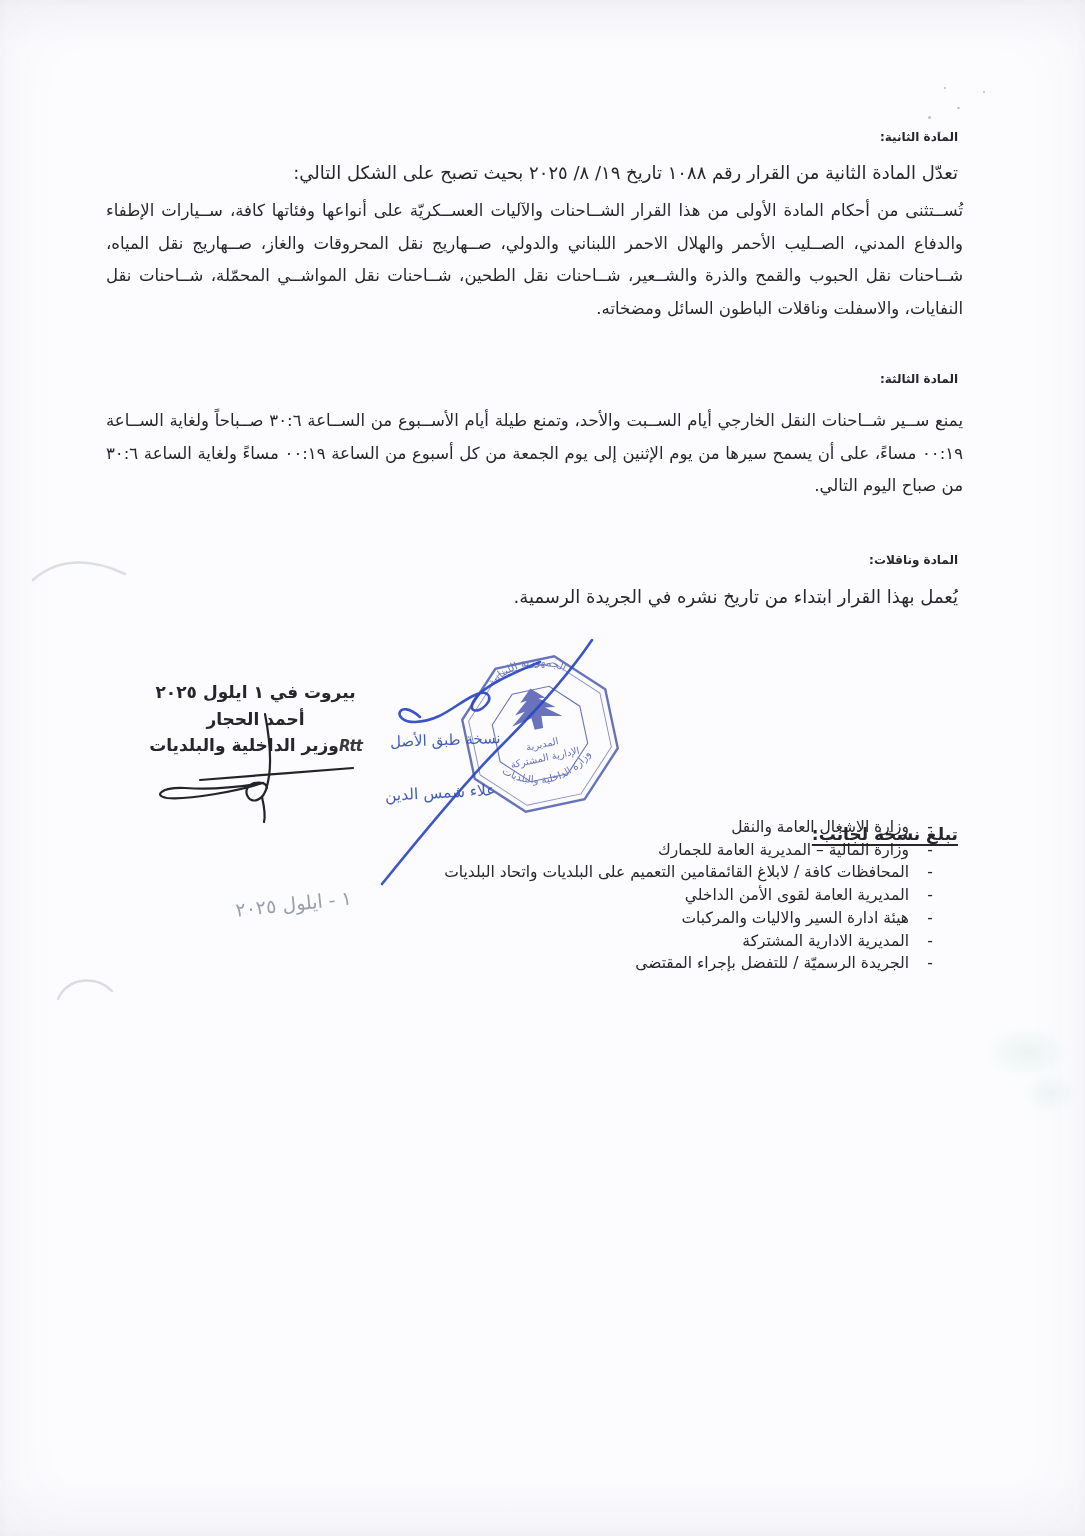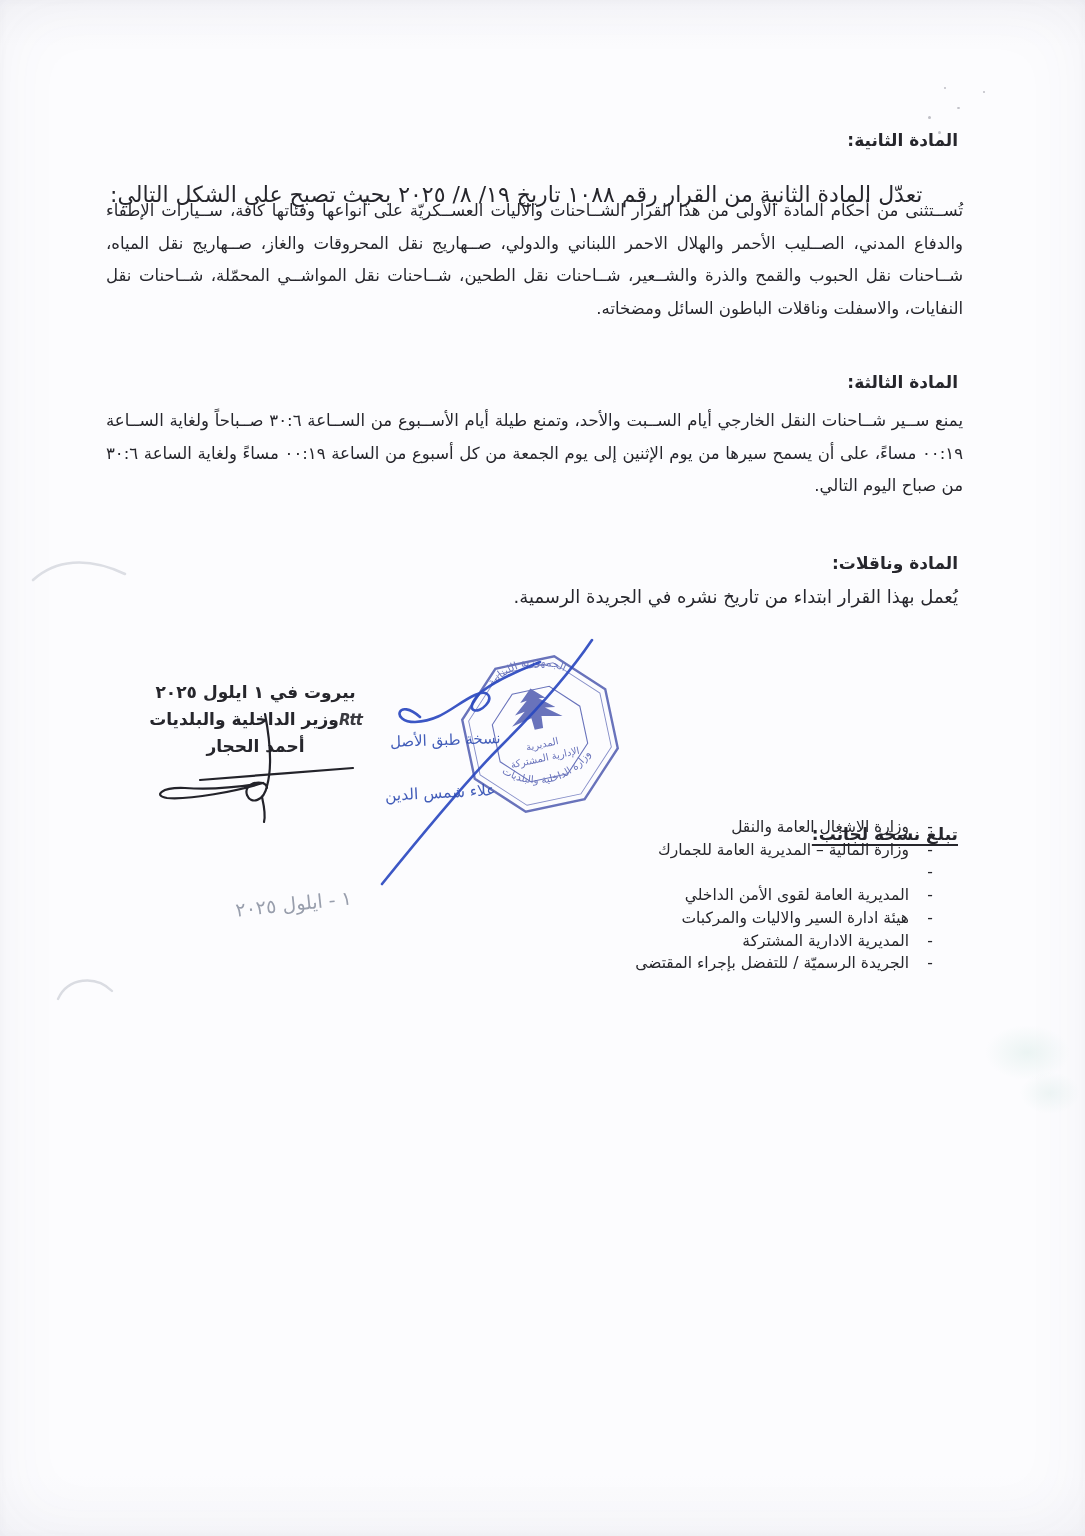--- a/index.html
+++ b/index.html
@@ -11,26 +11,26 @@
   }
   .paper{
     position:relative;width:1085px;height:1536px;
     background:linear-gradient(180deg,#f7f7fa 0%, #fcfcfe 3%, #fcfcfe 96%, #f8f8fb 100%);
     box-shadow:inset 0 0 70px rgba(80,85,110,.05), inset 0 0 10px rgba(80,85,110,.04);
     direction:rtl;
   }
   .typed{color:#26262c;}
   .heading{
     position:absolute;right:127px;
-    font-size:17px;font-weight:700;letter-spacing:.2px;
+    font-size:12px;font-weight:700;letter-spacing:.2px;
     white-space:nowrap;
   }
   .intro-line{
     position:absolute;right:127px;left:110px;
-    font-size:22px;text-align:left;white-space:nowrap;margin-top:20px;
+    font-size:18px;text-align:right;white-space:nowrap;
   }
   .body-par{
     position:absolute;right:122px;left:106px;
     font-size:16.5px;line-height:32.5px;
     text-align:justify;
   }
   .single-line{
     position:absolute;right:127px;
     font-size:18px;white-space:nowrap;
   }
@@ -80,22 +80,22 @@
   <div class="body-par typed" style="top:195px">تُســتثنى من أحكام المادة الأولى من هذا القرار الشــاحنات والآليات العســكريّة على أنواعها وفئاتها كافة، ســيارات الإطفاء والدفاع المدني، الصــليب الأحمر والهلال الاحمر اللبناني والدولي، صــهاريج نقل المحروقات والغاز، صــهاريج نقل المياه، شــاحنات نقل الحبوب والقمح والذرة والشــعير، شــاحنات نقل الطحين، شــاحنات نقل المواشــي المحمّلة، شــاحنات نقل النفايات، والاسفلت وناقلات الباطون السائل ومضخاته.</div>
 
   <div class="heading typed" style="top:372px">المادة الثالثة:</div>
   <div class="body-par typed" style="top:405px">يمنع ســير شــاحنات النقل الخارجي أيام الســبت والأحد، وتمنع طيلة أيام الأســبوع من الســاعة ٦:‏٣٠ صــباحاً ولغاية الســاعة ١٩:‏٠٠ مساءً، على أن يسمح سيرها من يوم الإثنين إلى يوم الجمعة من كل أسبوع من الساعة ١٩:‏٠٠ مساءً ولغاية الساعة ٦:‏٣٠ من صباح اليوم التالي.</div>
 
   <div class="heading typed" style="top:553px">المادة وناقلات:</div>
   <div class="single-line typed" style="top:586px">يُعمل بهذا القرار ابتداء من تاريخ نشره في الجريدة الرسمية.</div>
 
   <div class="sig-block">
     <div>بيروت في ١ ايلول ٢٠٢٥</div>
+    <div>أحمد الحجار</div>
     <div><span class="sig-artifact">Rtt</span><span>وزير الداخلية والبلديات</span></div>
-    <div>أحمد الحجار</div>
   </div>
 
   <svg style="position:absolute;left:145px;top:702px" width="230" height="125" viewBox="0 0 230 125">
     <g fill="none" stroke="#23232a" stroke-width="2.2" stroke-linecap="round">
       <path d="M120,12 C125,38 127,66 122,84 C119,99 106,103 102,93 C99,84 109,79 118,81 C120,82 122,84 122,86"></path>
       <path d="M118,81 C92,89 45,98 22,96 C8,94 16,85 40,86 C68,88 95,85 118,81"></path>
       <path d="M55,78 C100,74 160,70 208,66"></path>
       <path d="M117,95 C119,104 121,112 119,120"></path>
     </g>
   </svg>
@@ -138,20 +138,21 @@
     <div class="dist-row">
         <span class="dist-dash">-</span>
         <span>وزارة الاشغال العامة والنقل</span>
       </div>
     <div class="dist-row">
         <span class="dist-dash">-</span>
         <span>وزارة المالية – المديرية العامة للجمارك</span>
       </div>
     <div class="dist-row">
         <span class="dist-dash">-</span>
+        <span>المحافظات كافة / لابلاغ القائمقامين التعميم على البلديات واتحاد البلديات</span>
       </div>
     <div class="dist-row">
         <span class="dist-dash">-</span>
         <span>المديرية العامة لقوى الأمن الداخلي</span>
       </div>
     <div class="dist-row">
         <span class="dist-dash">-</span>
         <span>هيئة ادارة السير والاليات والمركبات</span>
       </div>
     <div class="dist-row">

